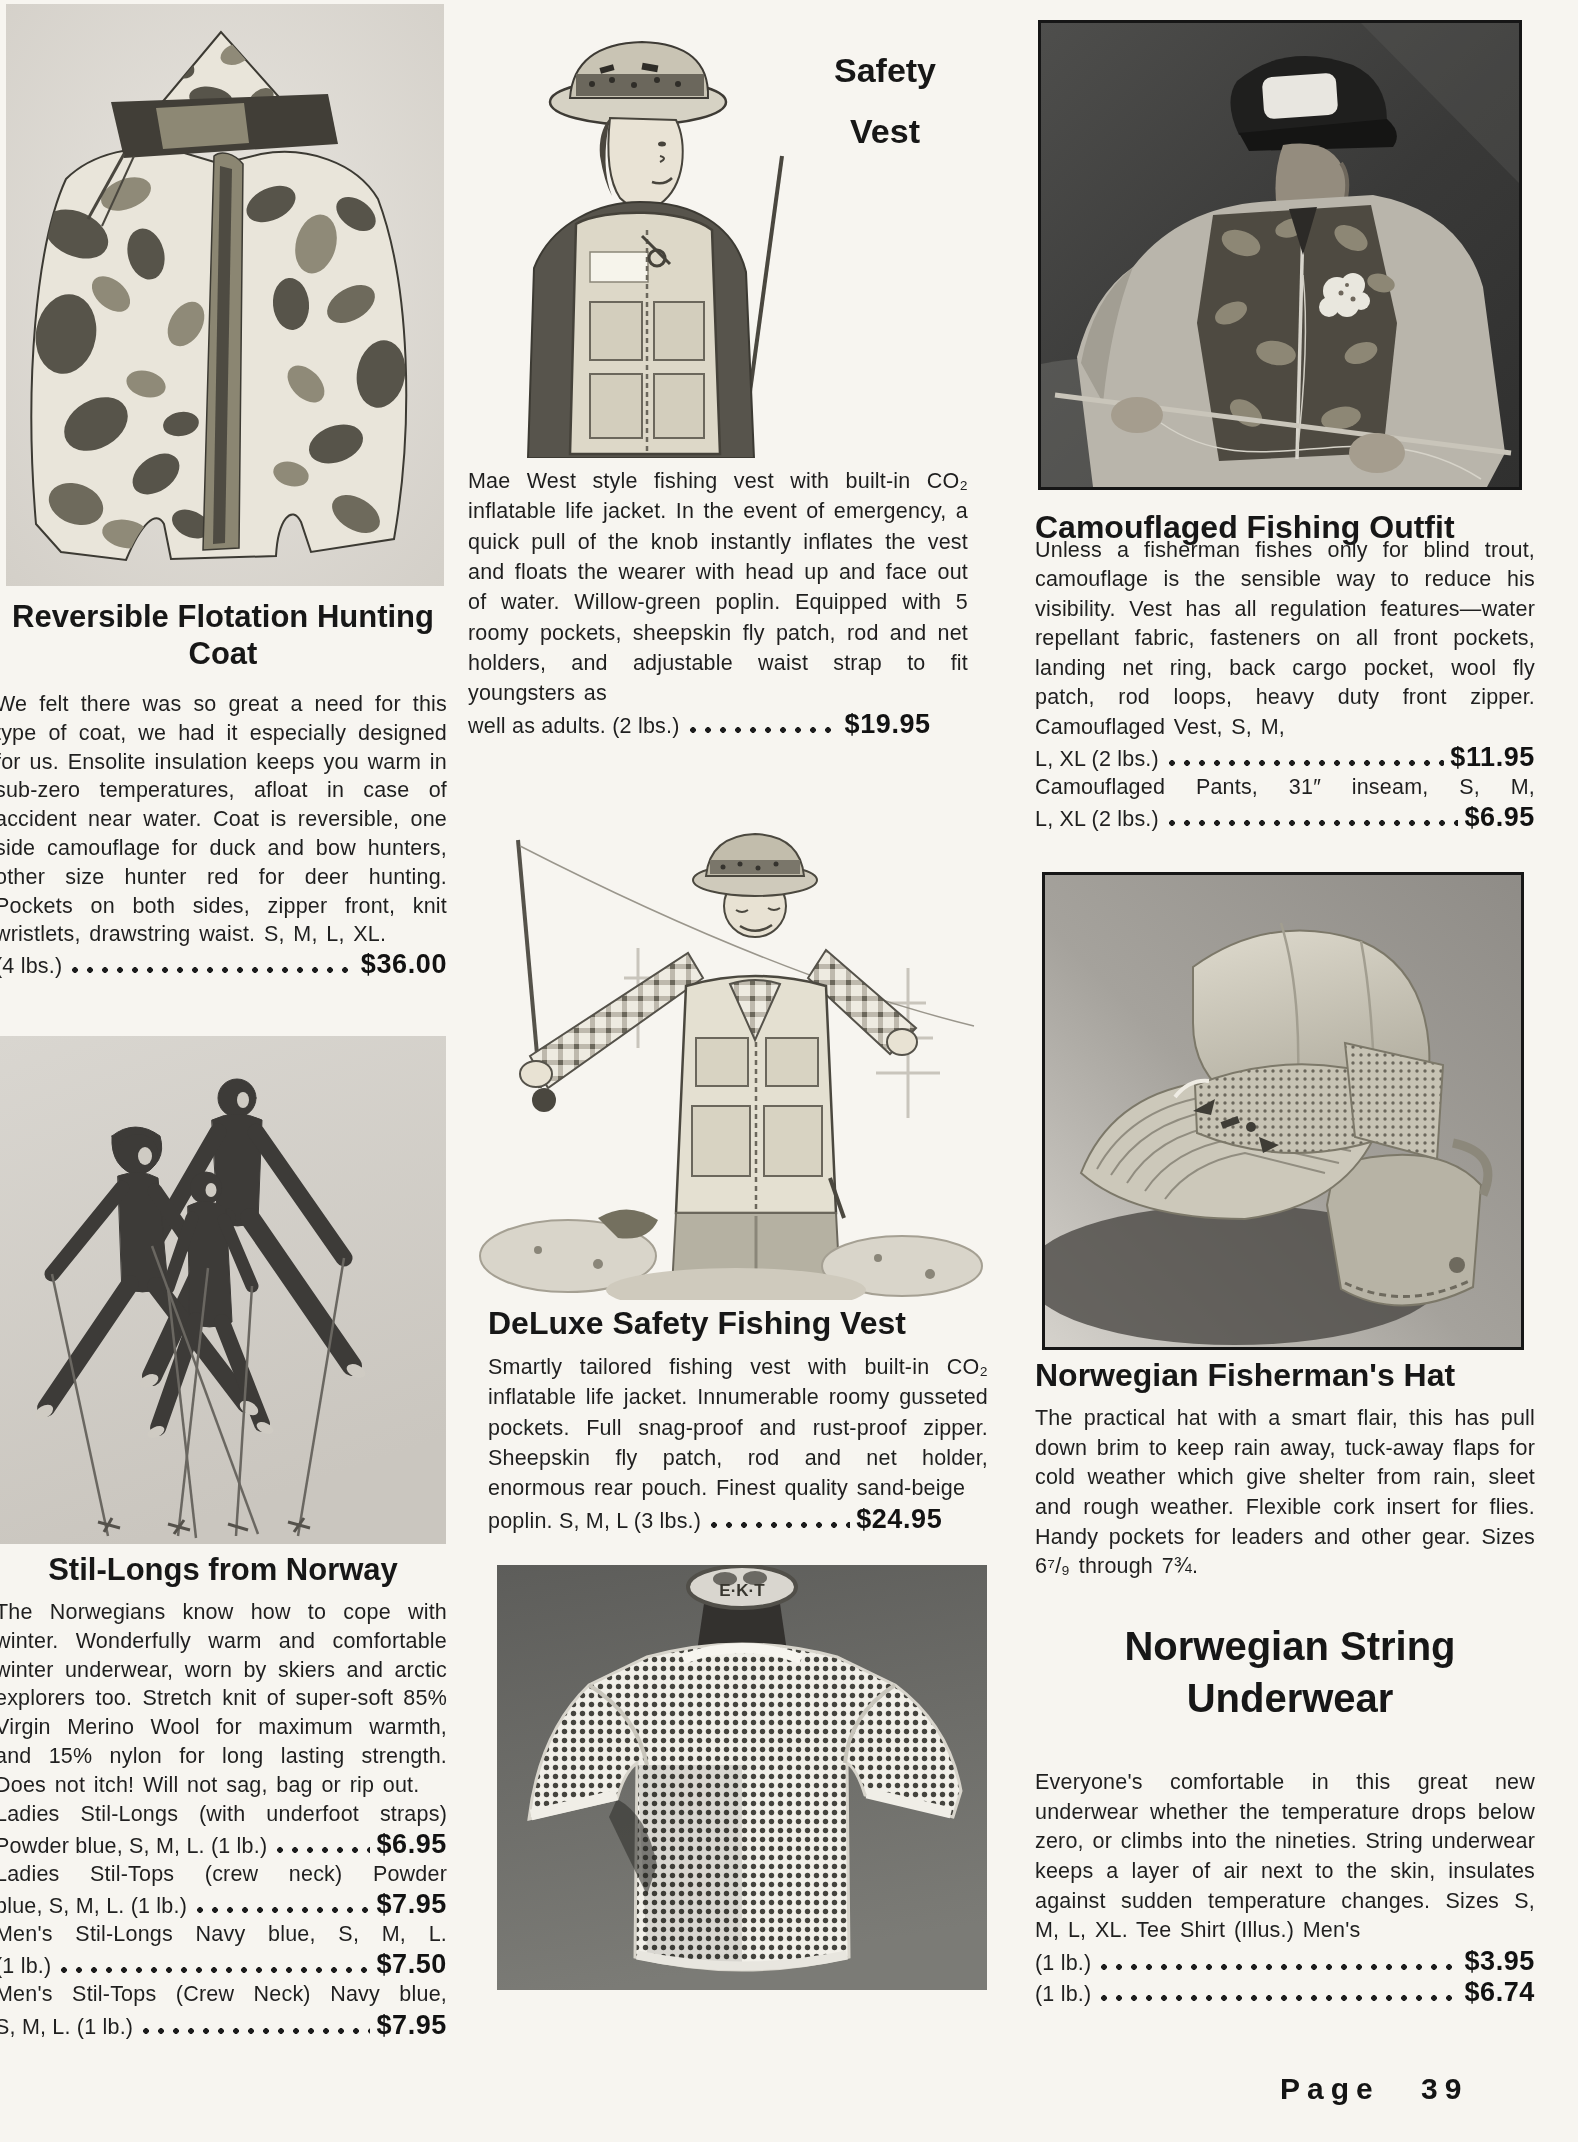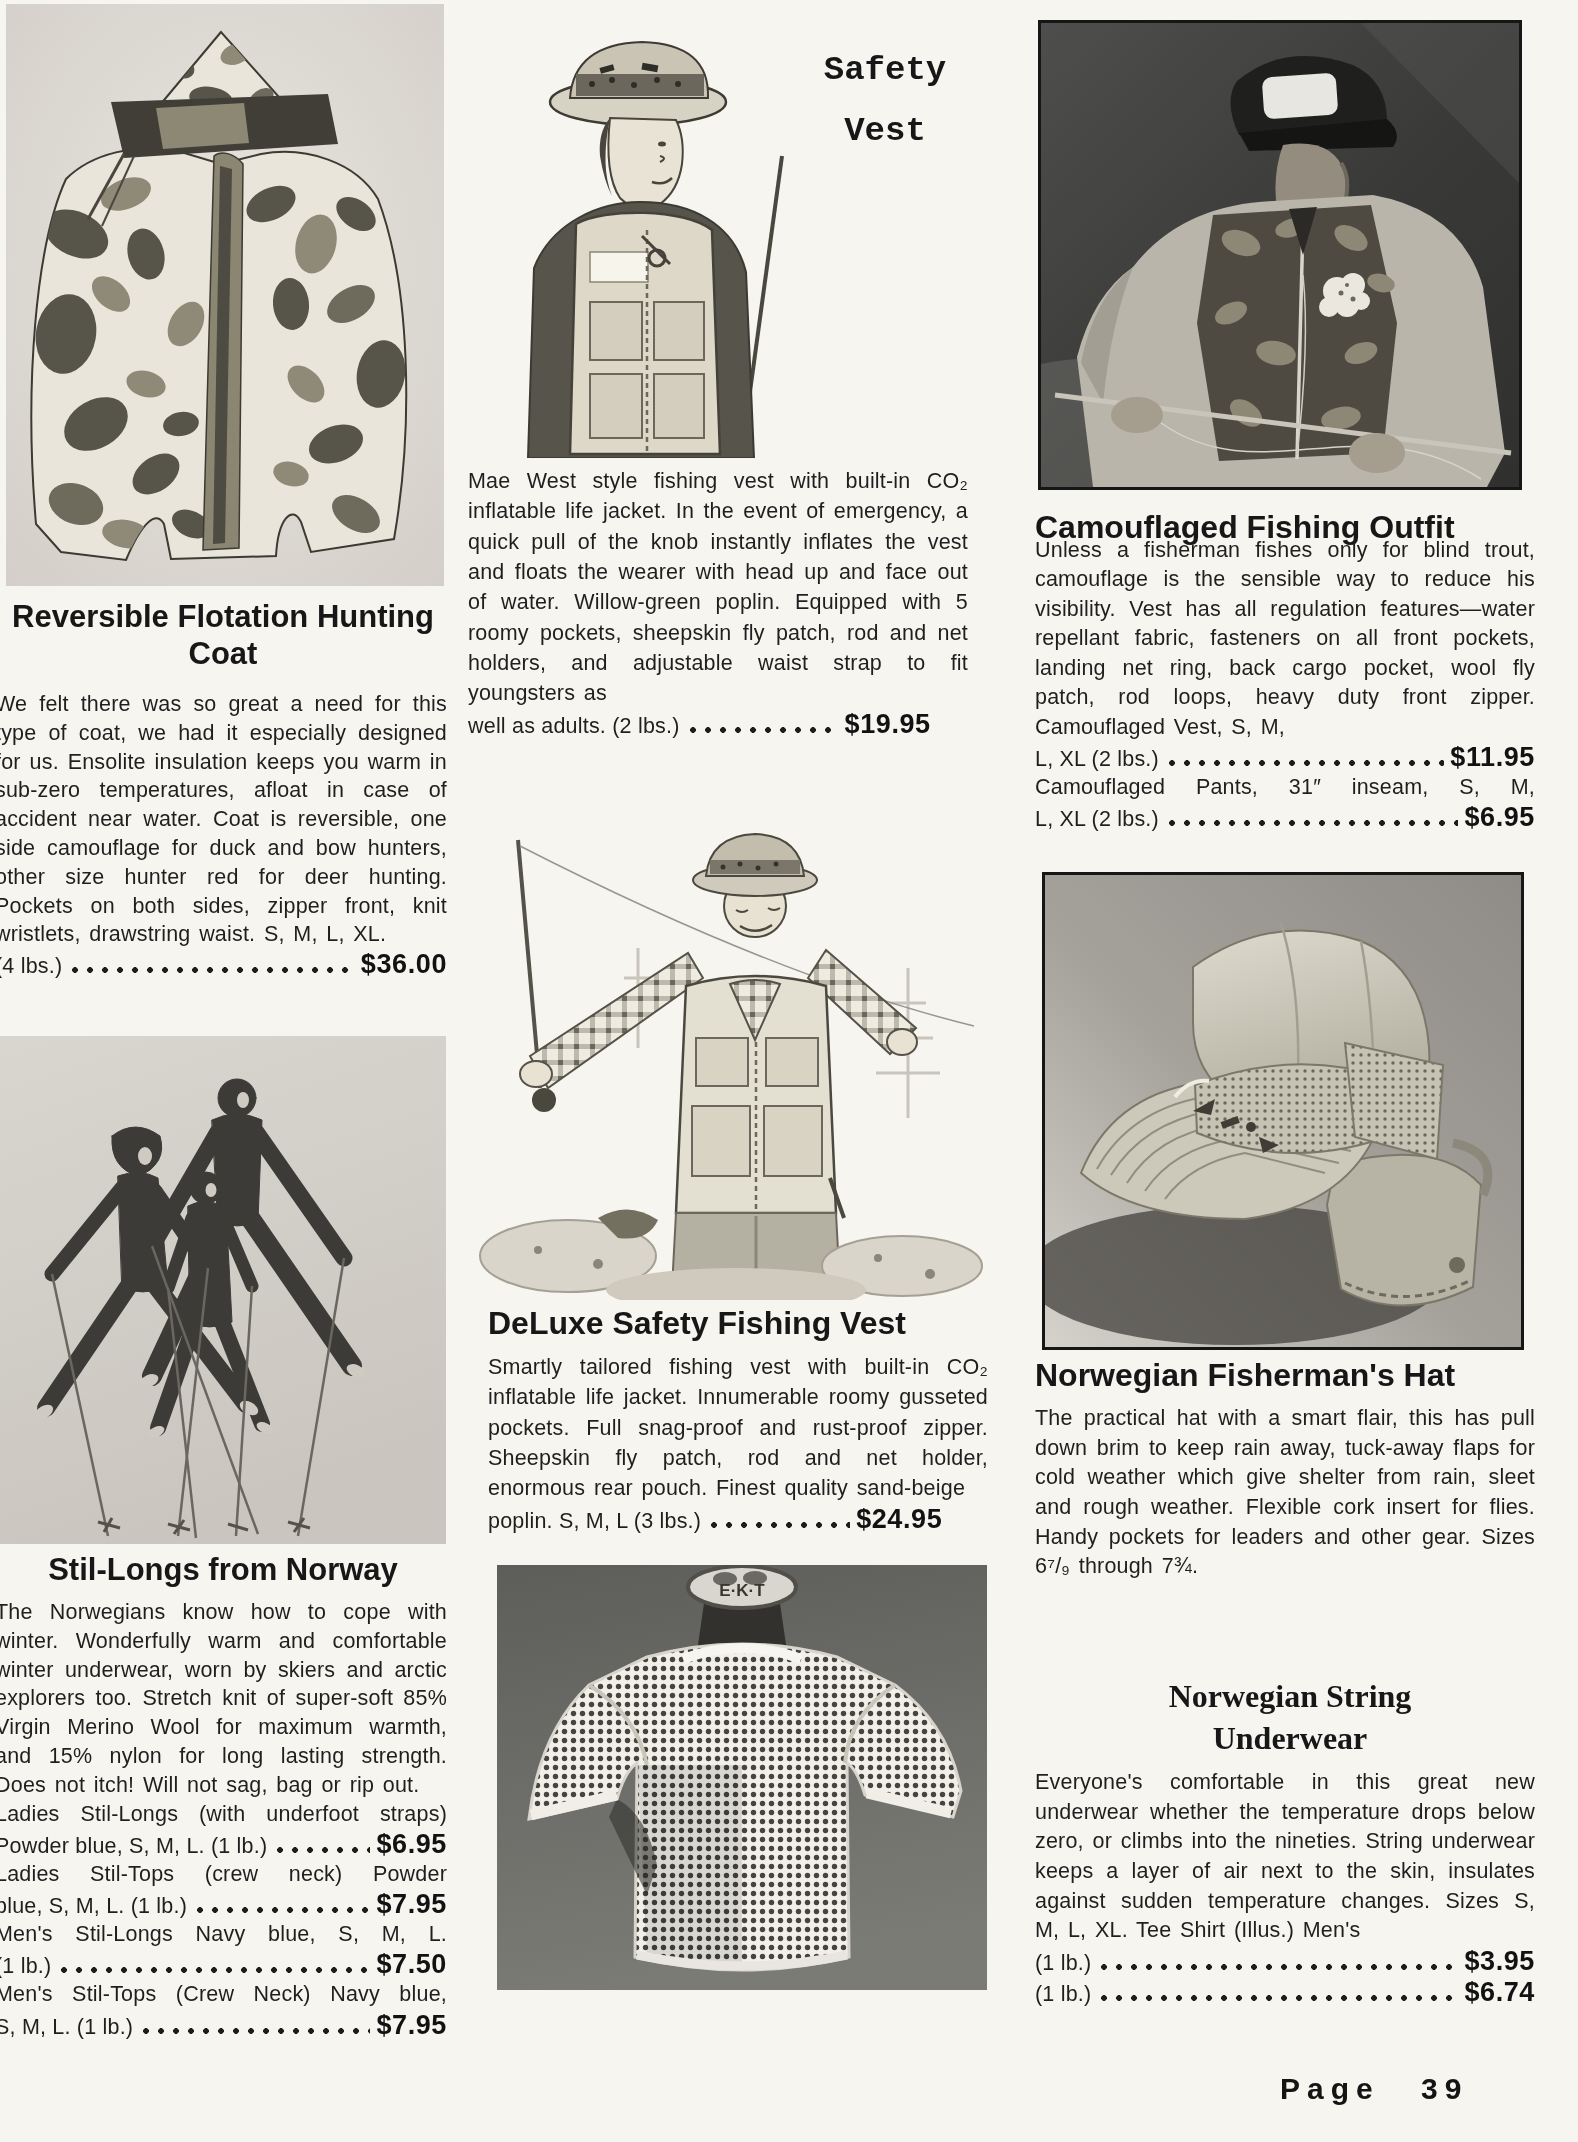--- a/index.html
+++ b/index.html
@@ -223,21 +223,21 @@
       <rect x="98" y="296" width="52" height="58" fill="#d3cebd" stroke="#6b675c" stroke-width="2"></rect>
       <rect x="162" y="296" width="50" height="58" fill="#d3cebd" stroke="#6b675c" stroke-width="2"></rect>
       <rect x="98" y="368" width="52" height="64" fill="#d3cebd" stroke="#6b675c" stroke-width="2"></rect>
       <rect x="162" y="368" width="50" height="64" fill="#d3cebd" stroke="#6b675c" stroke-width="2"></rect>
       <line x1="155" y1="224" x2="155" y2="448" stroke="#6b675c" stroke-width="2.5" stroke-dasharray="5 4"></line>
       <circle cx="165" cy="252" r="8" fill="none" stroke="#45423a" stroke-width="3"></circle>
       <line x1="150" y1="230" x2="178" y2="258" stroke="#45423a" stroke-width="3"></line>
     </svg>
   </div>
 
-  <div class="abs heading center" style="left:772px;top:40px;width:226px;font-size:34px;line-height:1.78;font-family:Liberation Mono, monospace;">
+  <div class="abs heading center" style="left:772px;top:40px;width:226px;font-size:34px;line-height:1.78;">
     <span class="hline">Safety</span>
     <span class="hline">Vest</span>
   </div>
 
   <div class="abs" style="left:468px;top:466px;width:500px;">
     <p class="body-text" style="margin:0;line-height:1.41;">Mae West style fishing vest with built-in CO₂ inflatable life jacket. In the event of emergency, a quick pull of the knob instantly inflates the vest and floats the wearer with head up and face out of water. Willow-green poplin. Equipped with 5 roomy pockets, sheepskin fly patch, rod and net holders, and adjustable waist strap to fit youngsters as</p>
     <div class="prow">
       <span class="plabel">well as adults. (2 lbs.)</span>
       <span class="leader" style="flex:0 0 150px;"></span>
       <span class="price">$19.95</span>
@@ -483,21 +483,21 @@
     </svg>
   </div>
 
   <div class="abs heading" style="left:1035px;top:1358px;width:500px;font-size:32px;line-height:1.1;">
     <span class="hline">Norwegian Fisherman's Hat</span>
   </div>
   <div class="abs" style="left:1035px;top:1404px;width:500px;">
     <p class="body-text" style="margin:0;line-height:1.38;">The practical hat with a smart flair, this has pull down brim to keep rain away, tuck-away flaps for cold weather which give shelter from rain, sleet and rough weather. Flexible cork insert for flies. Handy pockets for leaders and other gear. Sizes 6⁷/₉ through 7¾.</p>
   </div>
 
-  <div class="abs heading center" style="left:1060px;top:1676px;width:460px;font-size:32px;line-height:1.3;font-family:Liberation Serif, serif;">
+  <div class="abs heading center" style="left:1060px;top:1620px;width:460px;font-size:40px;line-height:1.3;">
     <span class="hline">Norwegian String</span>
     <span class="hline">Underwear</span>
   </div>
   <div class="abs" style="left:1035px;top:1768px;width:500px;">
     <p class="body-text" style="margin:0;line-height:1.38;">Everyone's comfortable in this great new underwear whether the temperature drops below zero, or climbs into the nineties. String underwear keeps a layer of air next to the skin, insulates against sudden temperature changes. Sizes S, M, L, XL. Tee Shirt (Illus.) Men's</p>
     <div class="prow">
       <span class="plabel">(1 lb.)</span>
       <span class="leader"></span>
       <span class="price">$3.95</span>
     </div>

